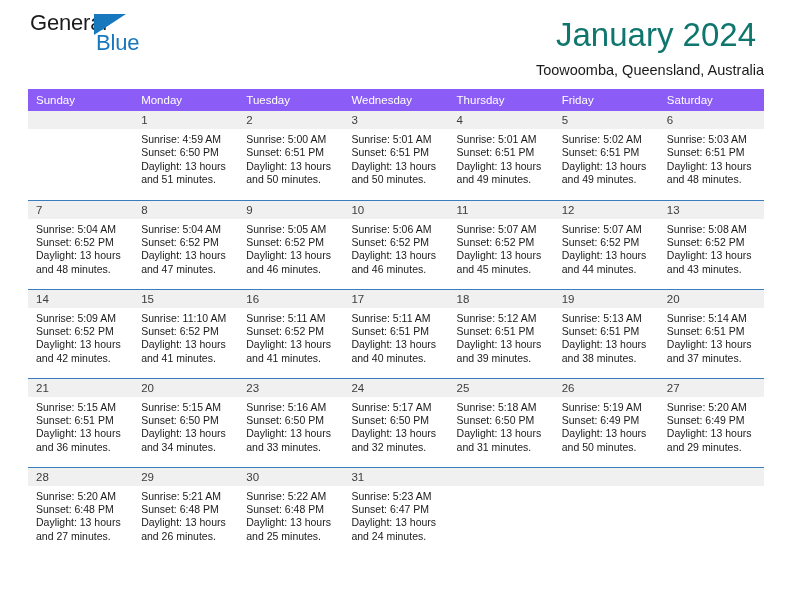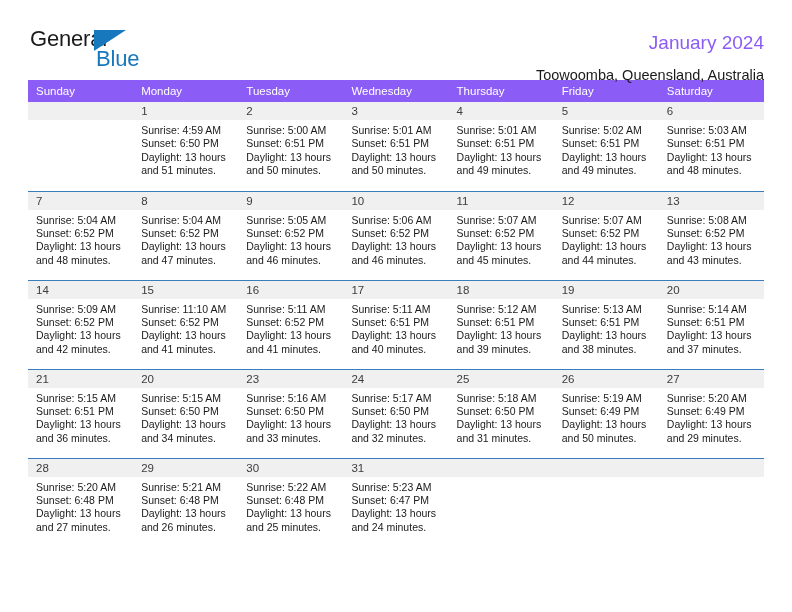--- a/index.html
+++ b/index.html
@@ -22,22 +22,22 @@
     height: 612px;
     box-sizing: border-box;
     padding: 0 28px;
   }
 
   
   .header {
     display: flex;
     align-items: flex-start;
     justify-content: space-between;
-    height: 80px;
-    padding-top: 26px;
+    height: 89px;
+    padding-top: 10px;
     box-sizing: border-box;
   }
 
   .brand {
     position: relative;
     width: 130px;
     height: 48px;
     flex: none;
   }
   .brand-general {
@@ -68,25 +68,25 @@
     font-family: "Liberation Sans", sans-serif;
     margin-left: 8px;
   }
 
   .titles {
     text-align: right;
     flex: none;
     padding-top: 0px;
   }
   .cal-title {
-    font-size: 19px;
-    color: #8b5cf6;
+    font-size: 33px;
+    color: #0f766e;
     line-height: 34px;
     font-weight: normal;
-    margin: 0;
+    margin: 8px;
     white-space: nowrap;
   }
   .cal-subtitle {
     font-size: 14.5px;
     color: #1a1a1a;
     line-height: 20px;
     margin: 5px 0 4px 0;
     white-space: nowrap;
   }
 

